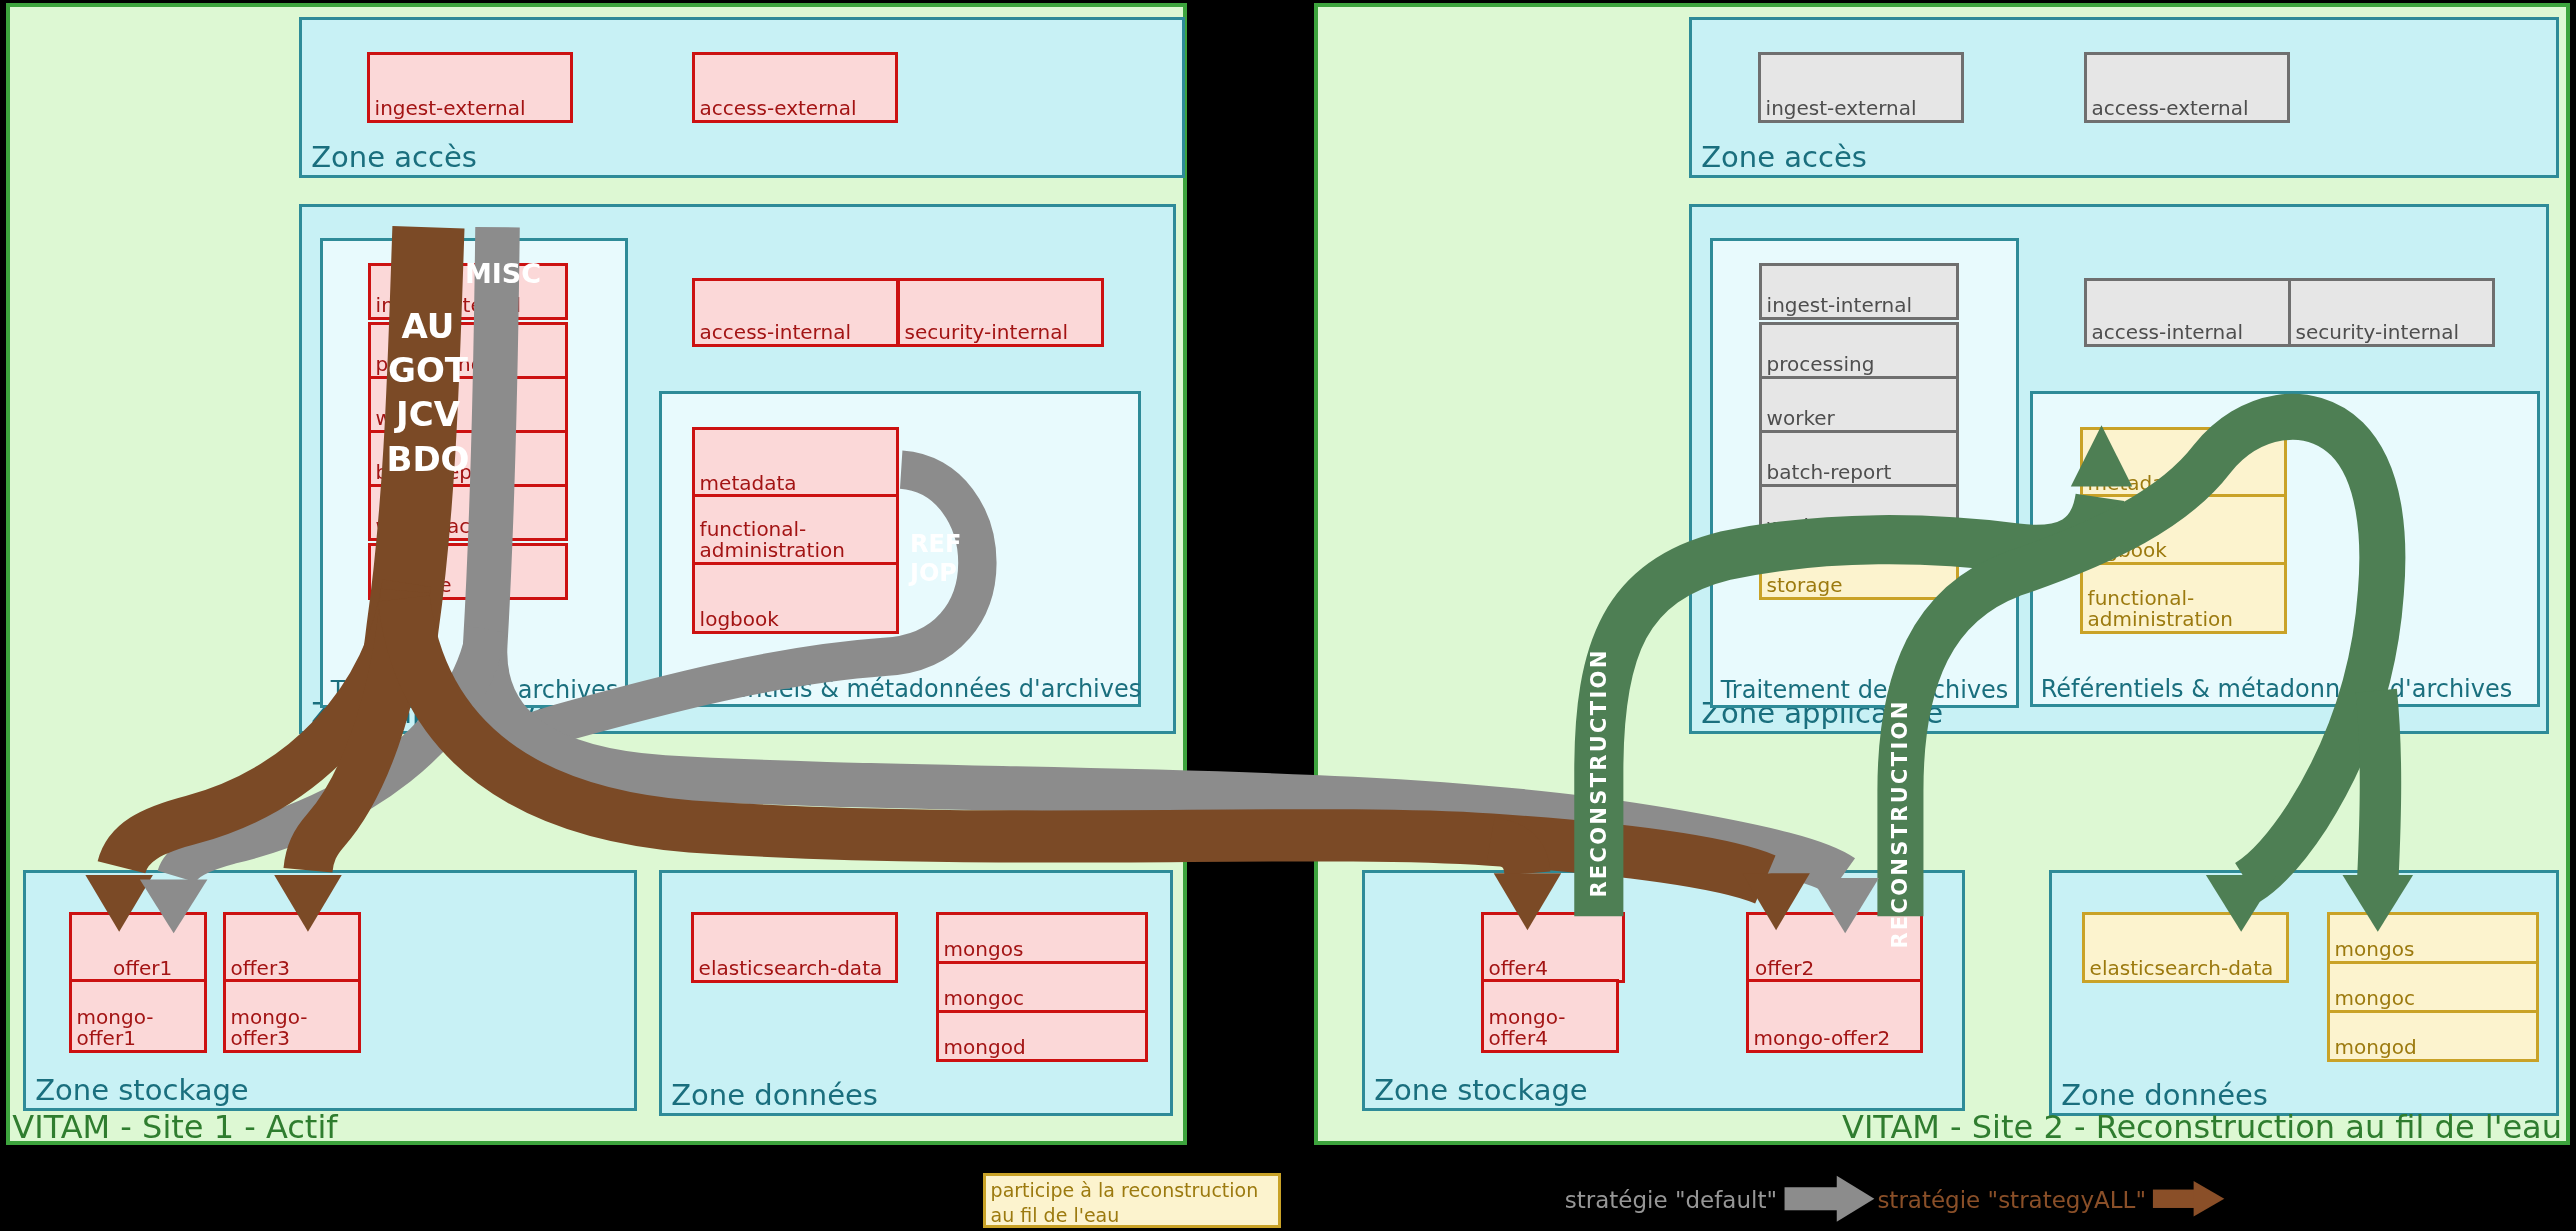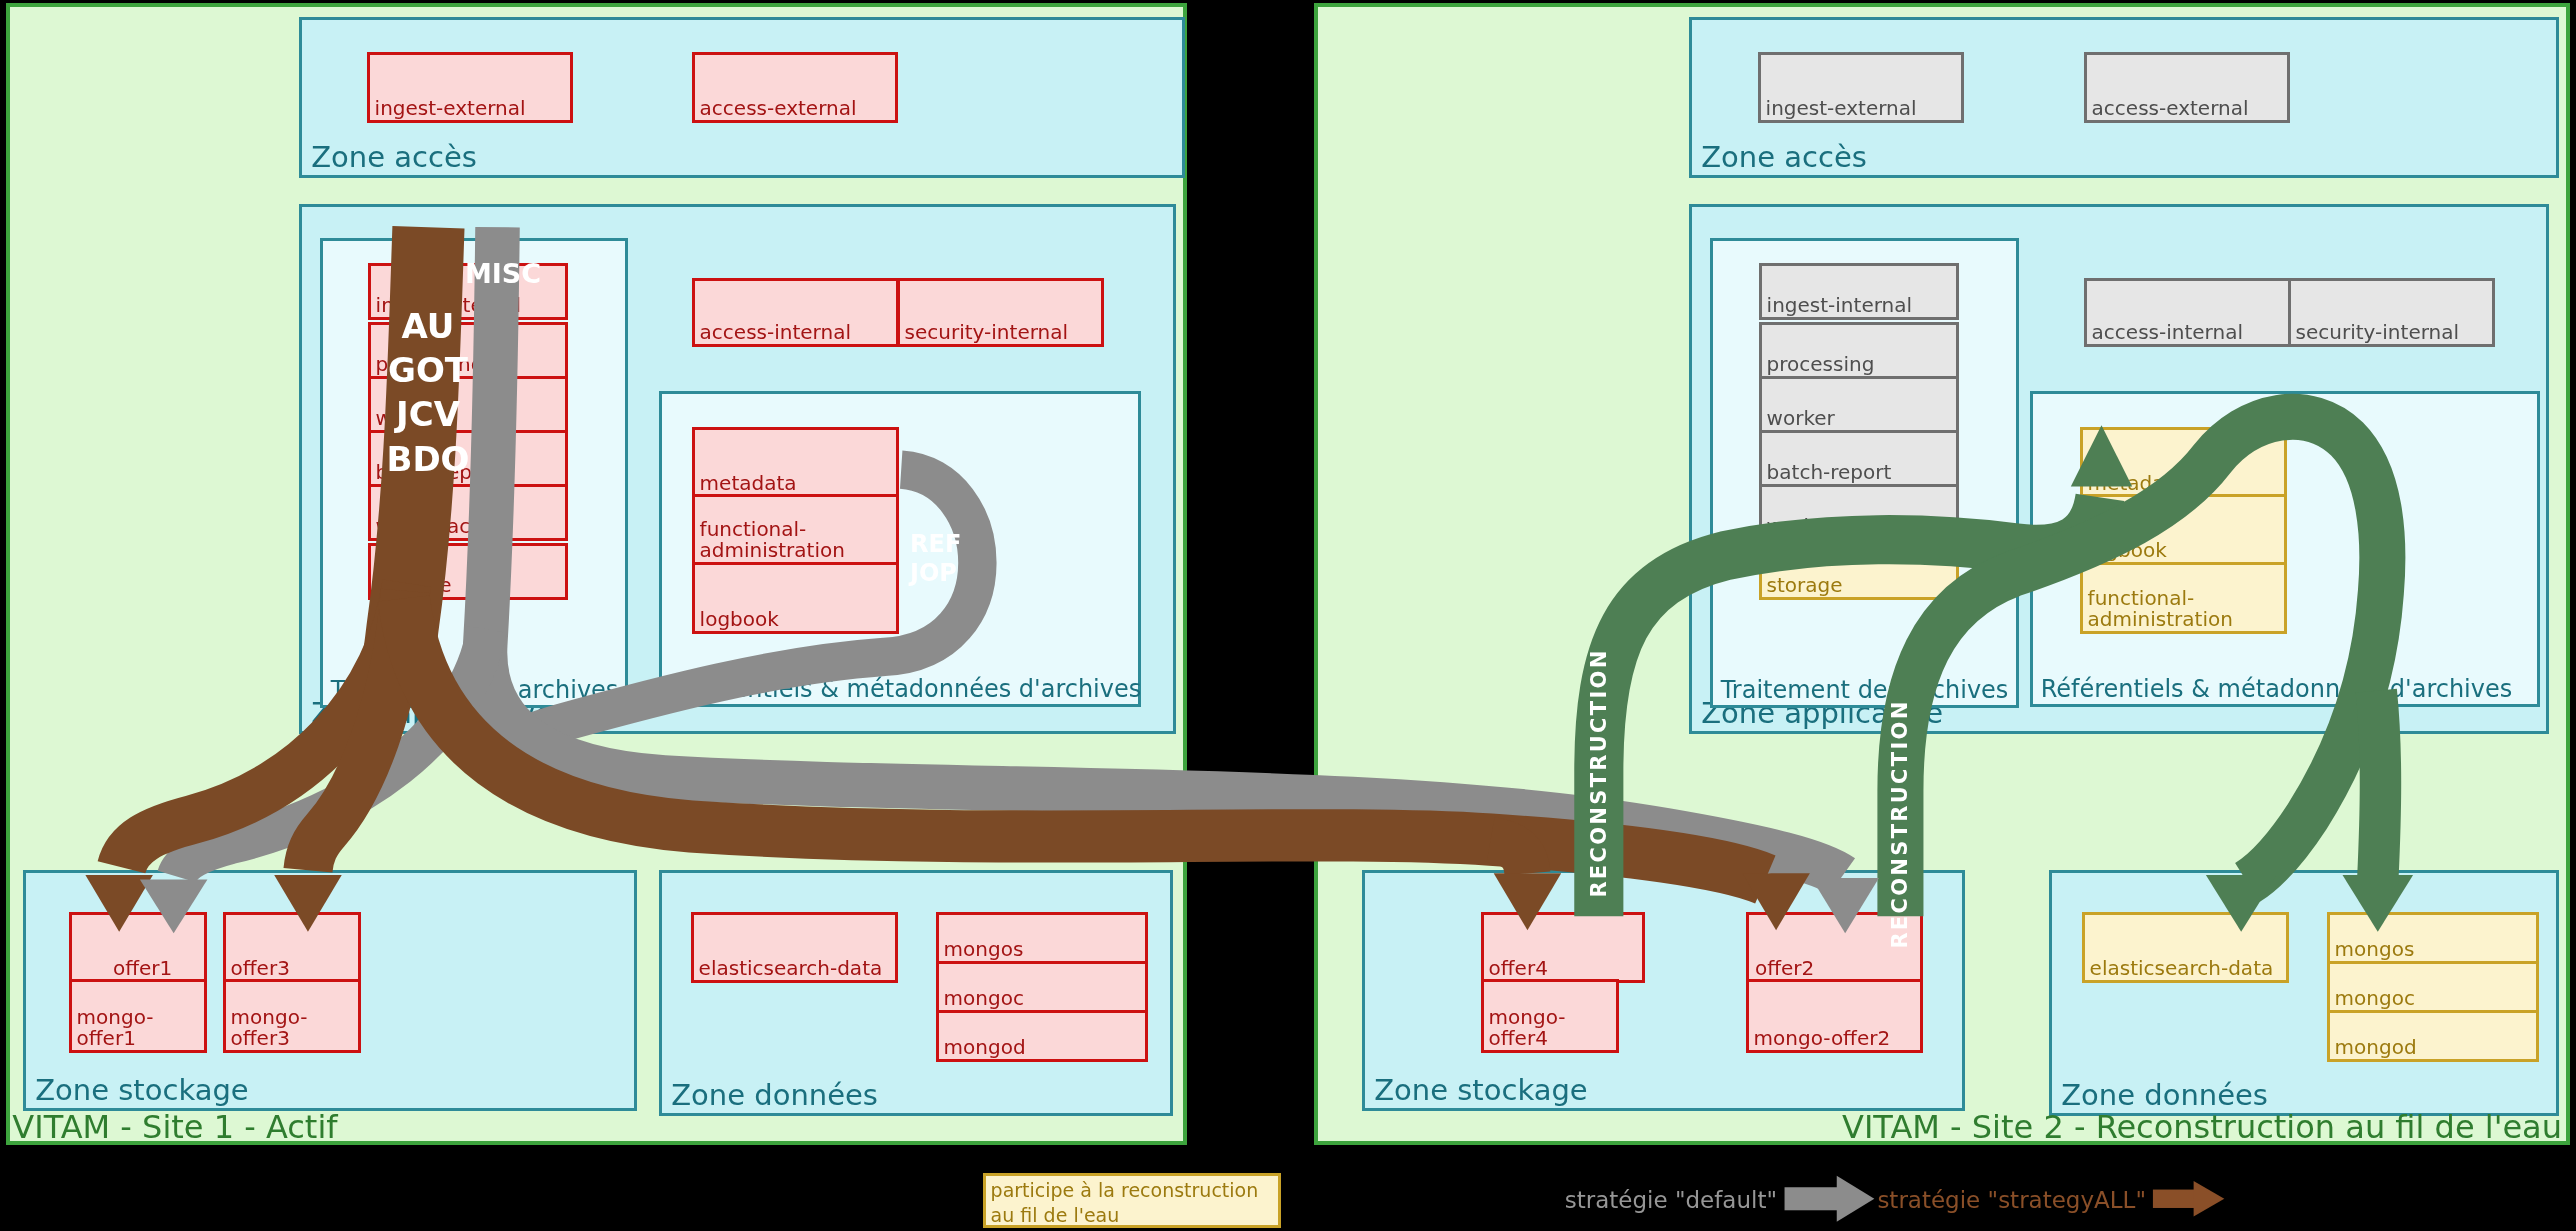--- a/index.html
+++ b/index.html
@@ -171,21 +171,21 @@
   <div class="box recon" style="left:2080px;top:494px;width:207px;height:71px;">
       <span>logbook</span>
     </div>
   <div class="box recon" style="left:2080px;top:562px;width:207px;height:72px;">
       <span>functional-administration</span>
     </div>
 
   <div class="zone" style="left:1362px;top:870px;width:603px;height:241px;">
     <span class="zone-label">Zone stockage</span>
   </div>
-  <div class="box active" style="left:1481px;top:912px;width:164px;height:71px;">
+  <div class="box active" style="left:1481px;top:912px;width:144px;height:71px;">
       <span>offer4</span>
     </div>
   <div class="box active" style="left:1481px;top:979px;width:138px;height:74px;">
       <span>mongo-offer4</span>
     </div>
   <div class="box active" style="left:1746px;top:912px;width:177px;height:71px;padding-left:6px;">
       <span>offer2</span>
     </div>
   <div class="box active" style="left:1746px;top:979px;width:177px;height:74px;">
       <span>mongo-offer2</span>

